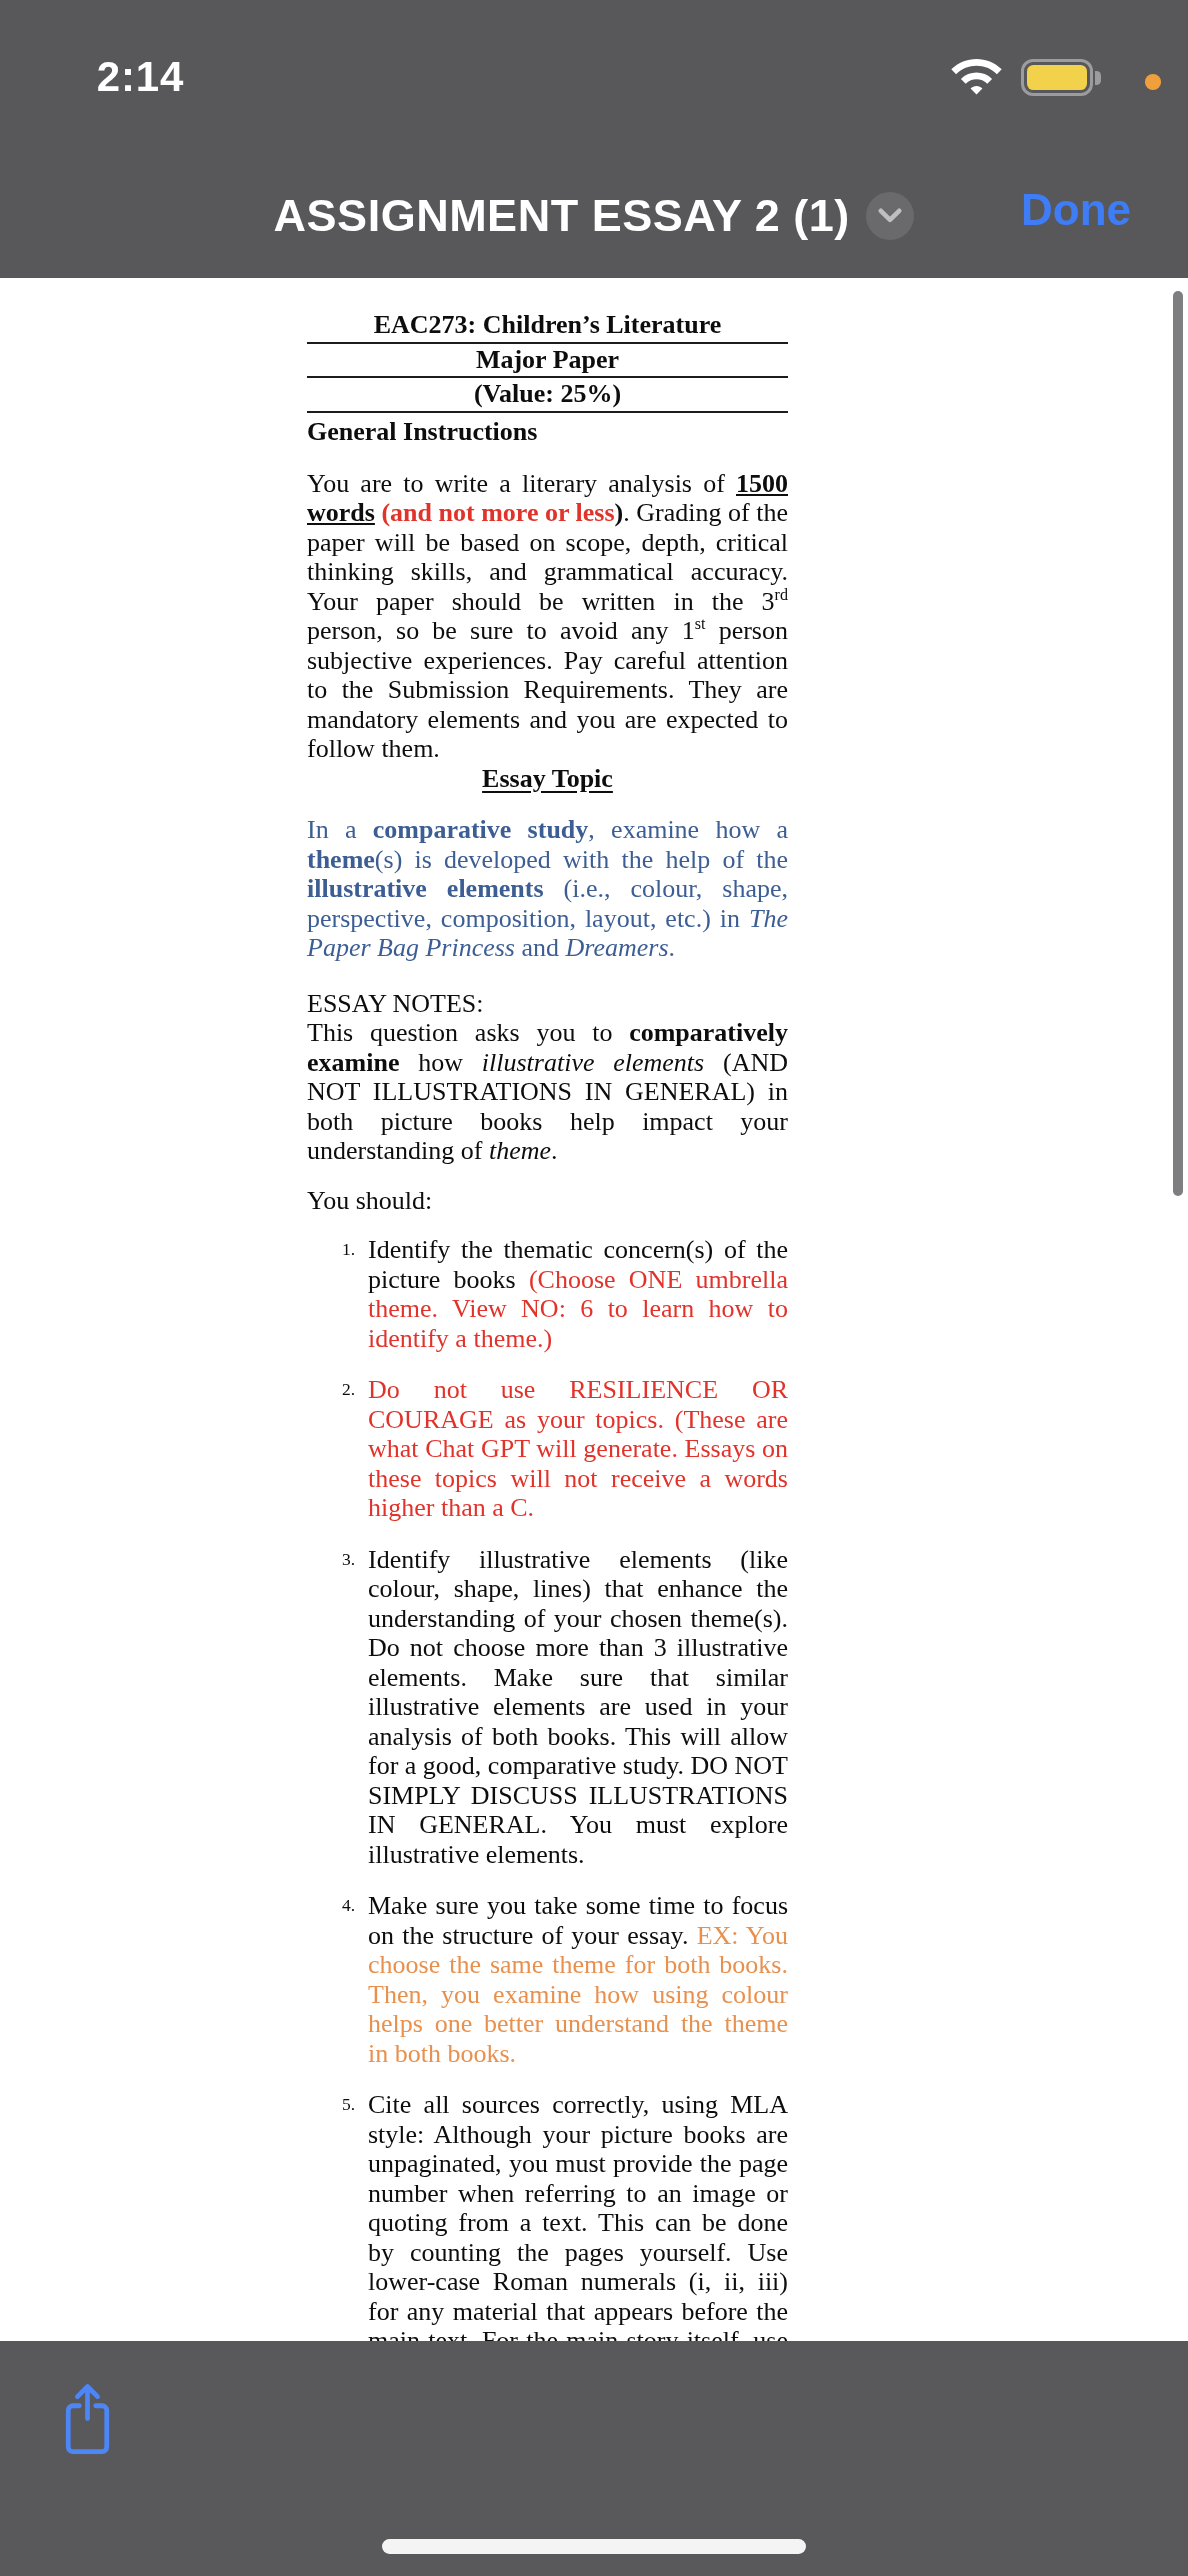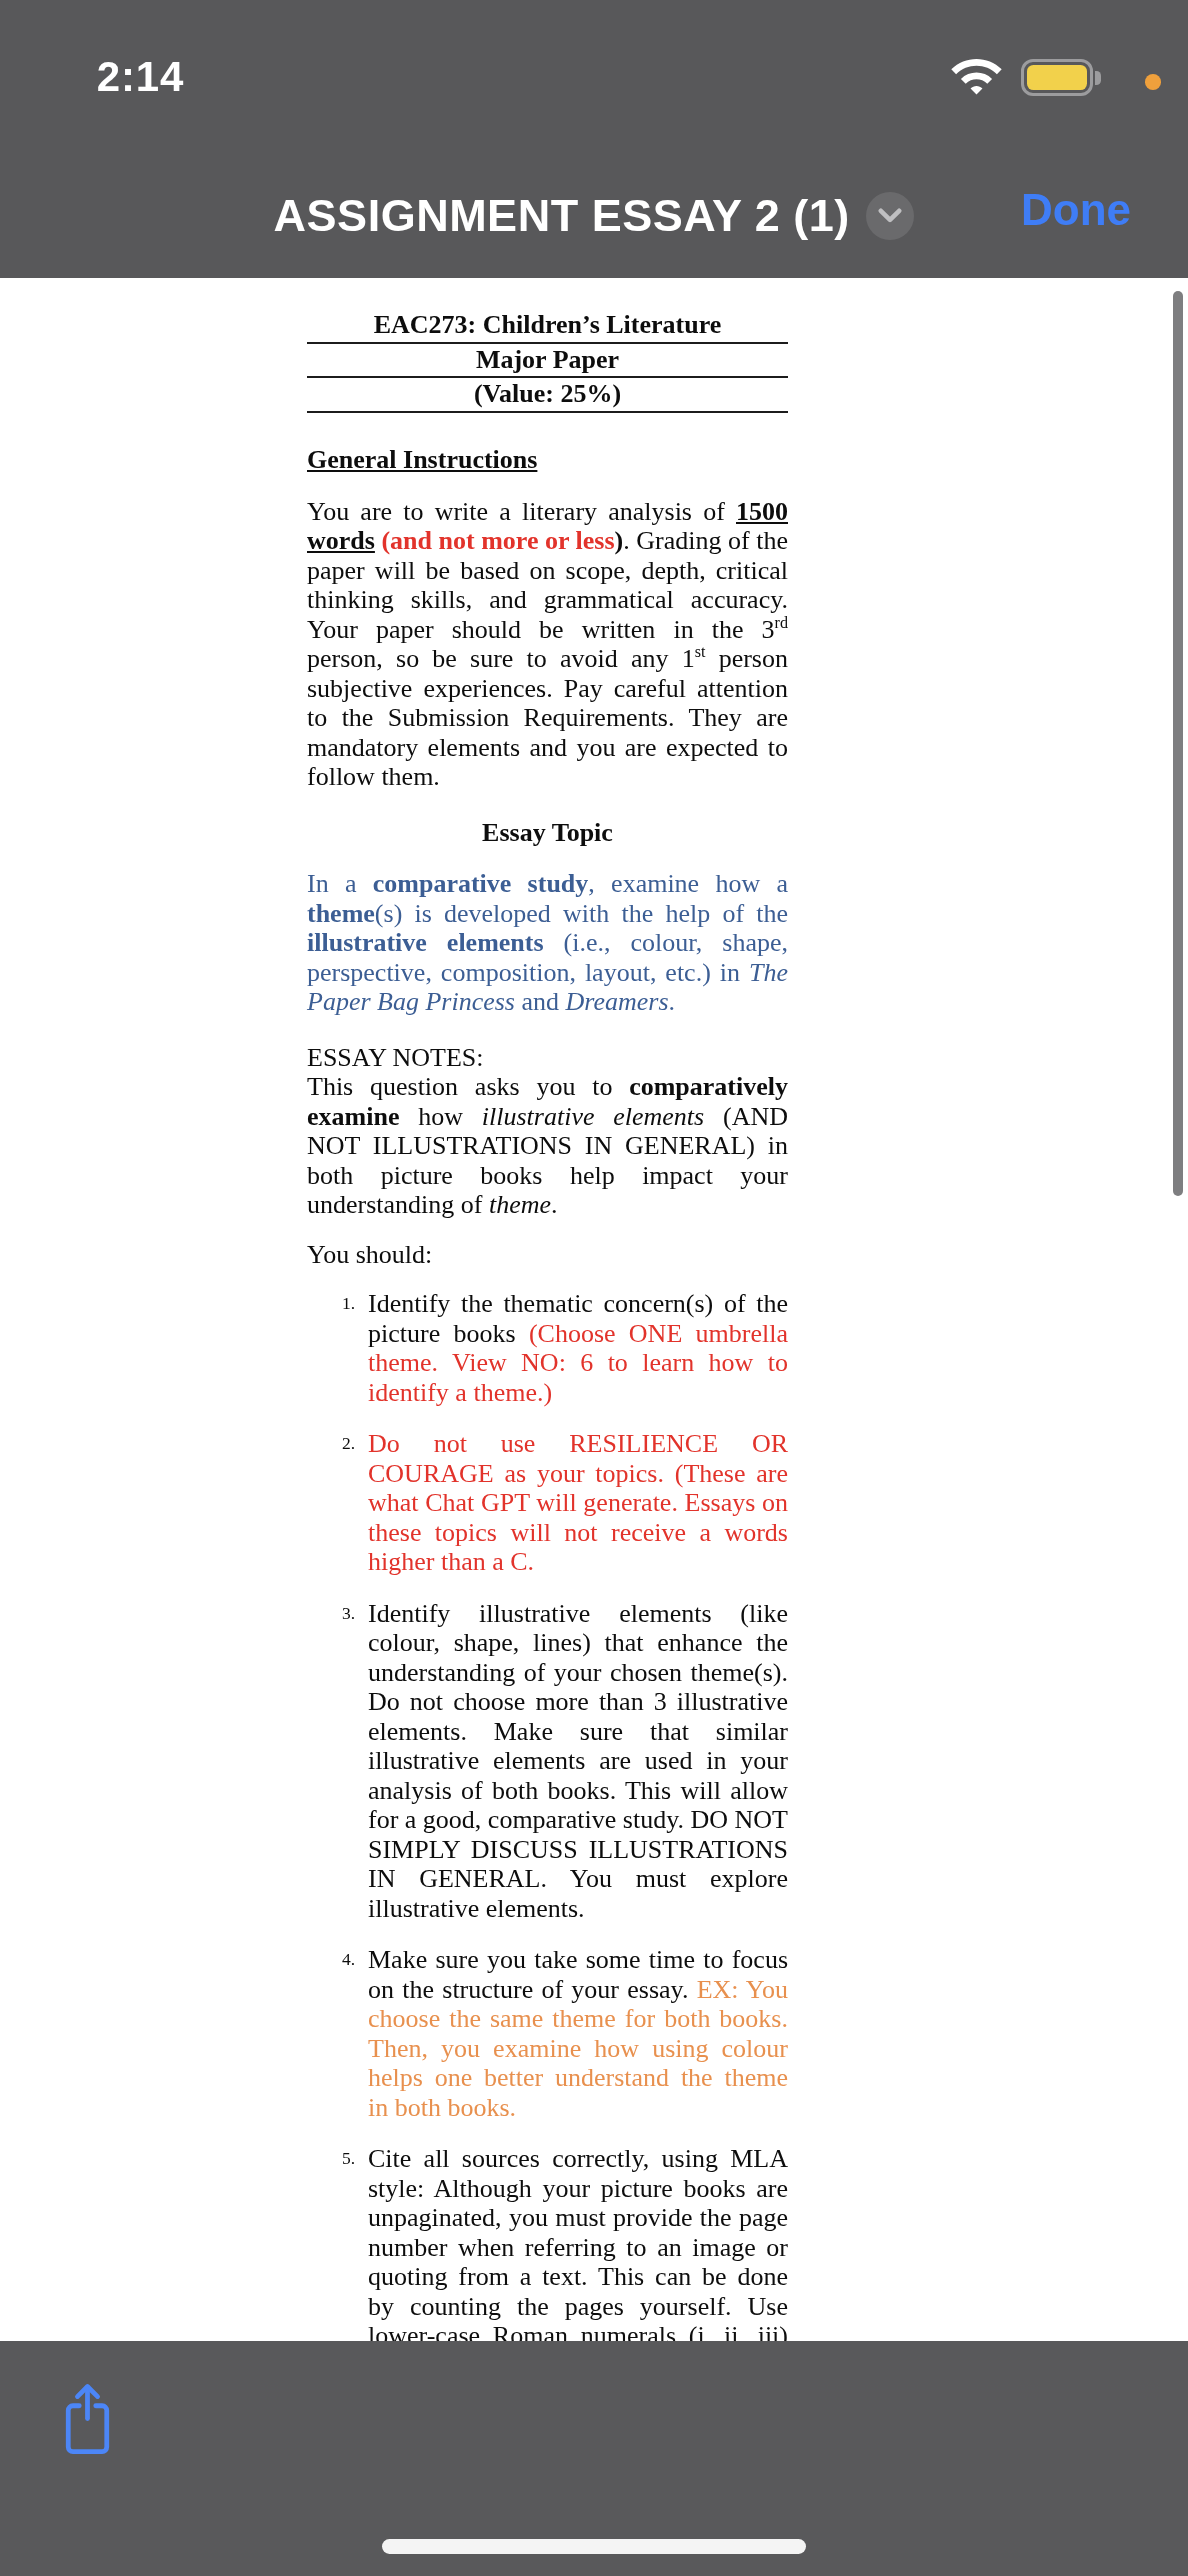--- a/index.html
+++ b/index.html
@@ -63,26 +63,26 @@
   }
   .doc-inner {
     margin-left:307px; width:481px; padding-top:31px;
     font-family:"Liberation Serif", serif; font-size:26px; line-height:29.5px;
     color:#0d0d0d;
   }
   .hdr-row {
     text-align:center; font-weight:bold; line-height:30px;
     border-bottom:2.8px solid #1c1c1c; padding:0.9px 0 1.8px;
   }
-  .general-heading { margin-top:32px; font-weight:bold;text-decoration:underline; }
+  .general-heading { margin-top:4px; font-weight:bold; }
   .para { text-align:justify; }
   .intro { margin-top:22px; }
   .topic-heading {
-    margin-top:26px; text-align:center; font-weight:bold;
-    text-underline-offset:3.7px;
+    text-align:center; font-weight:bold;
+    text-decoration:underline; text-underline-offset:3.7px;
   }
   .topic-para { margin-top:22px; color:var(--doc_blue); }
   .notes-label { margin-top:26px; }
   .you-should { margin-top:20px; }
   .list { margin-top:20px; }
   .list-item { position:relative; padding-left:61px; text-align:justify; }
   .list-item + .list-item { margin-top:22px; }
   .list-item .num {
     position:absolute; left:35px; top:6.4px; font-size:17.5px; line-height:17.5px;
   }

